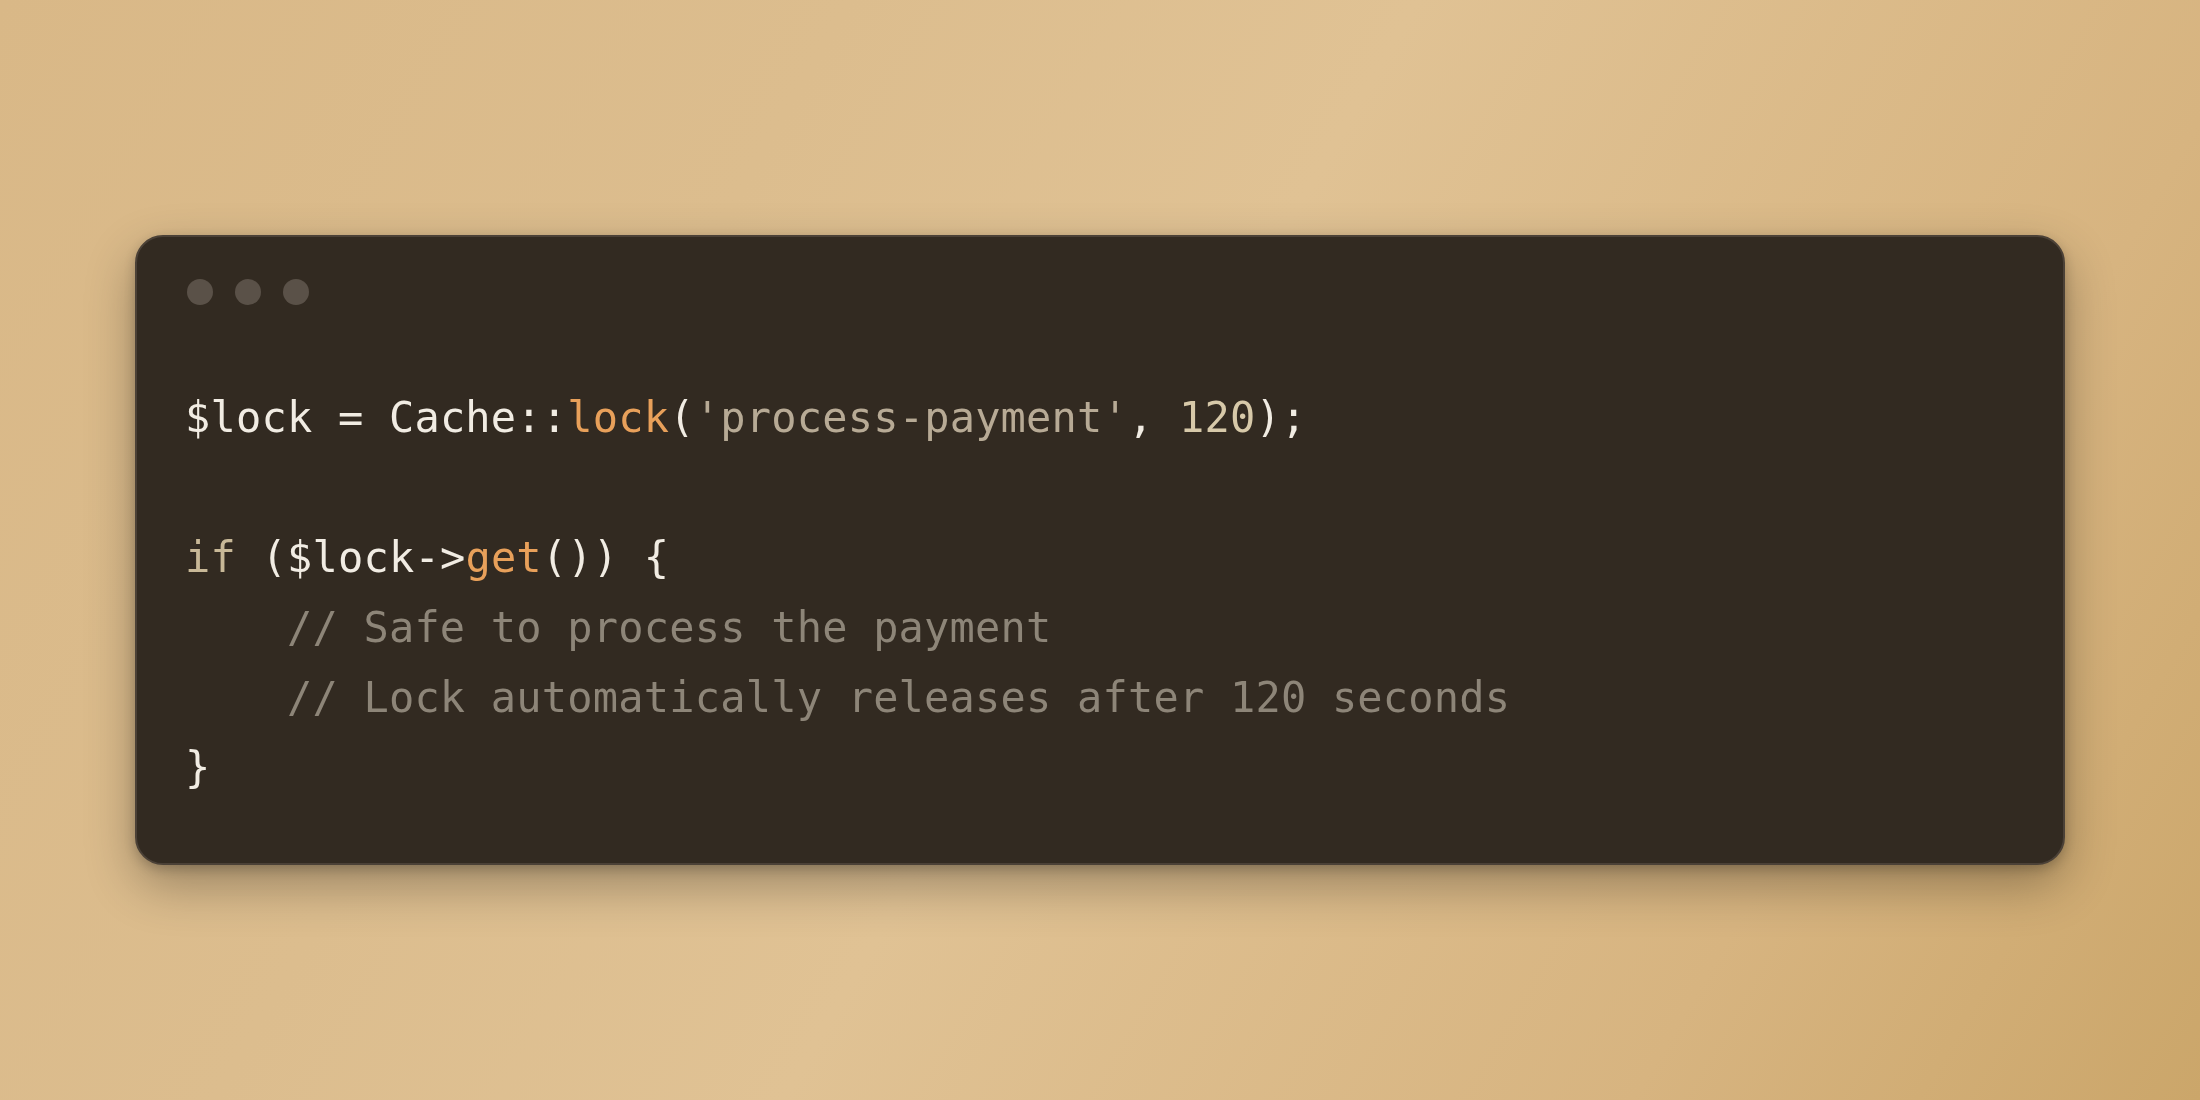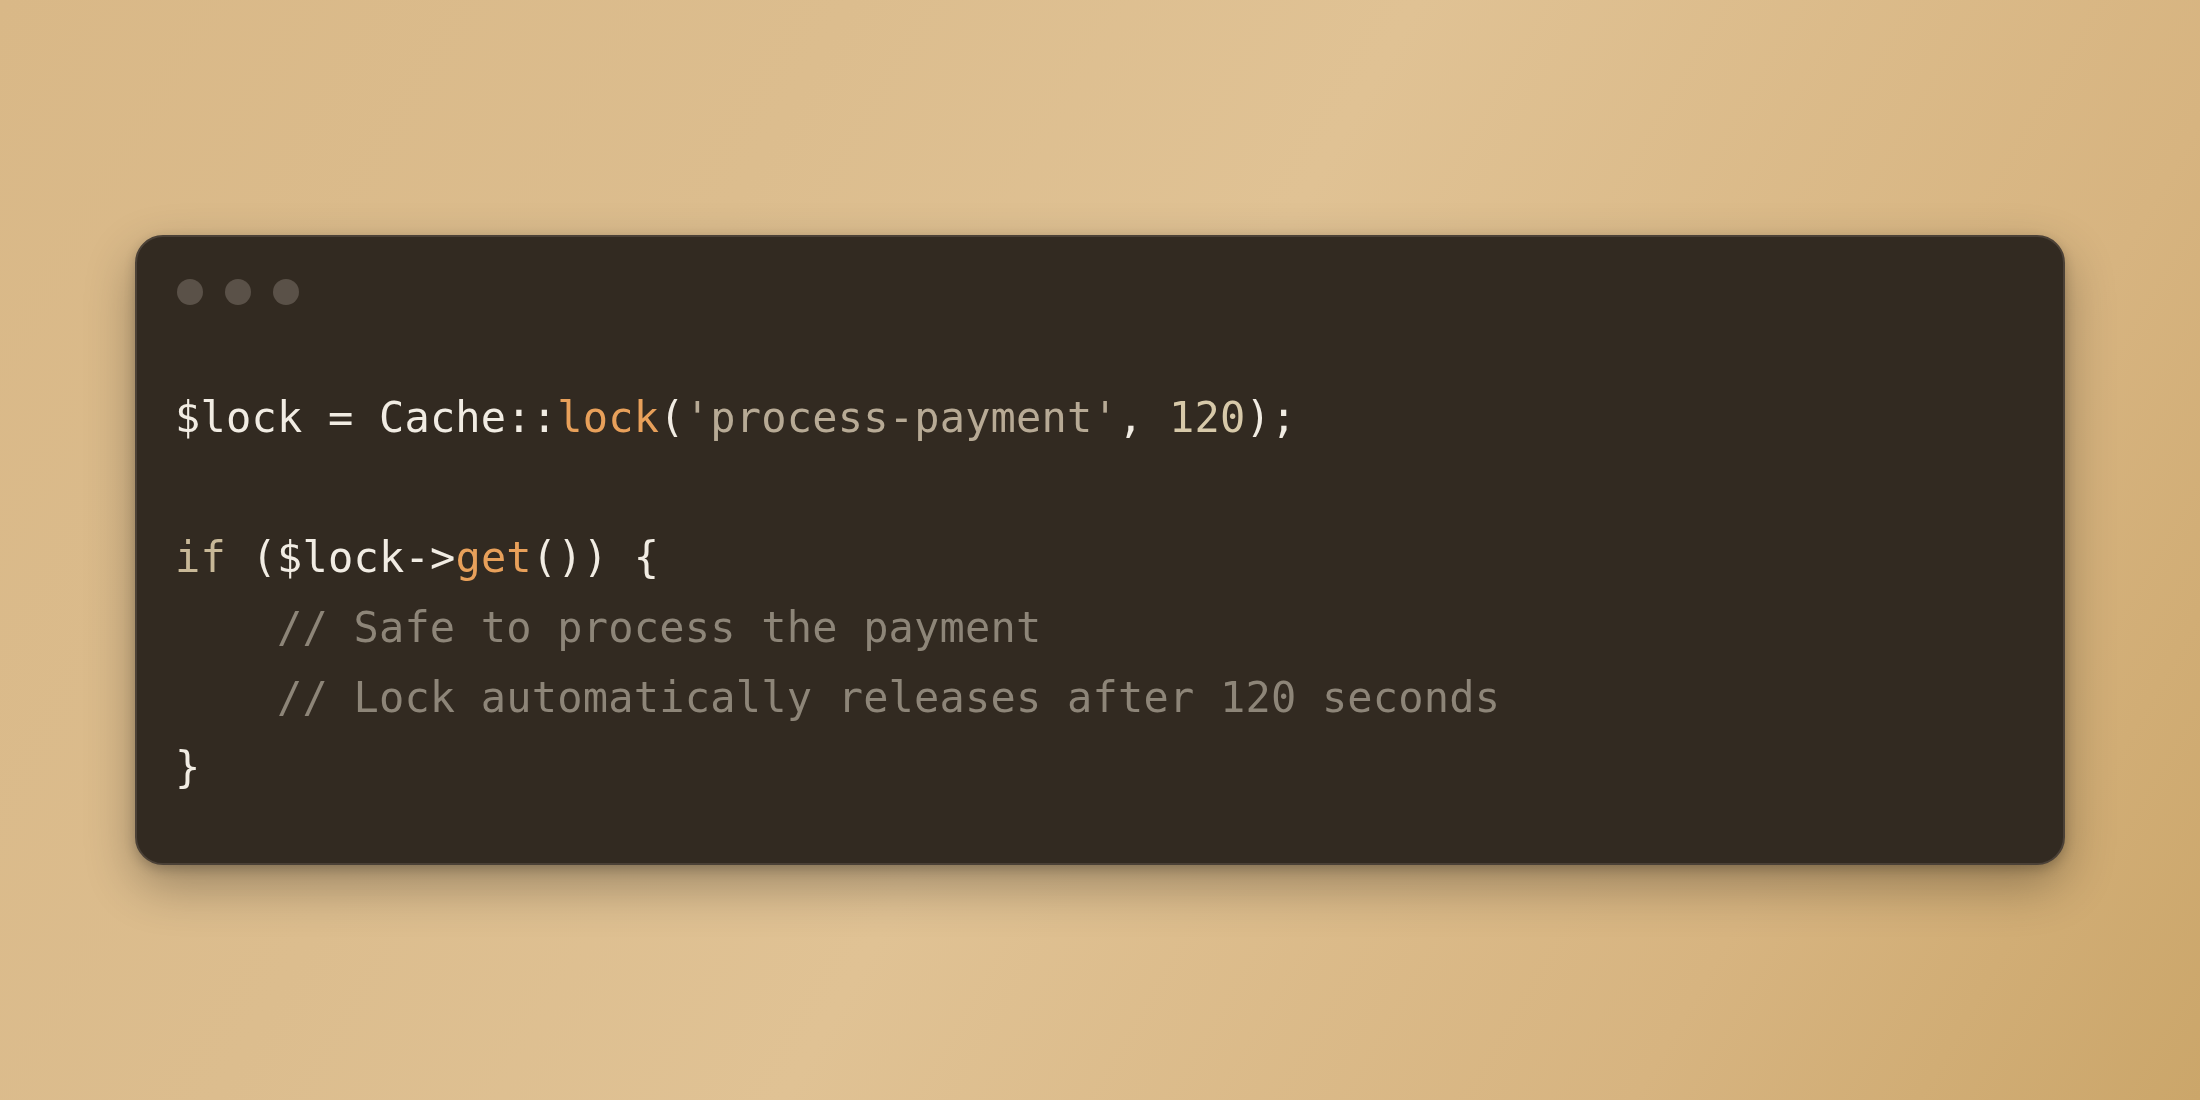--- a/index.html
+++ b/index.html
@@ -10,21 +10,21 @@
     align-items: center;
     justify-content: center;
     font-family: ui-monospace, "SF Mono", "Menlo", "Consolas", monospace;
   }
   .window {
     width: 1930px;
     background: #322a21;
     border: 2px solid #4b4137;
     border-radius: 28px;
     box-shadow: 0 20px 50px rgba(0,0,0,0.30), 0 4px 12px rgba(0,0,0,0.20);
-    padding: 42px 54px 60px 38px;
+    padding: 42px 54px 60px 48px;
   }
   .titlebar {
     display: flex;
     gap: 22px;
     margin-bottom: 78px;
     padding-left: 2px;
   }
   .dot {
     width: 26px; height: 26px; border-radius: 50%;
     background: #5a5148;

